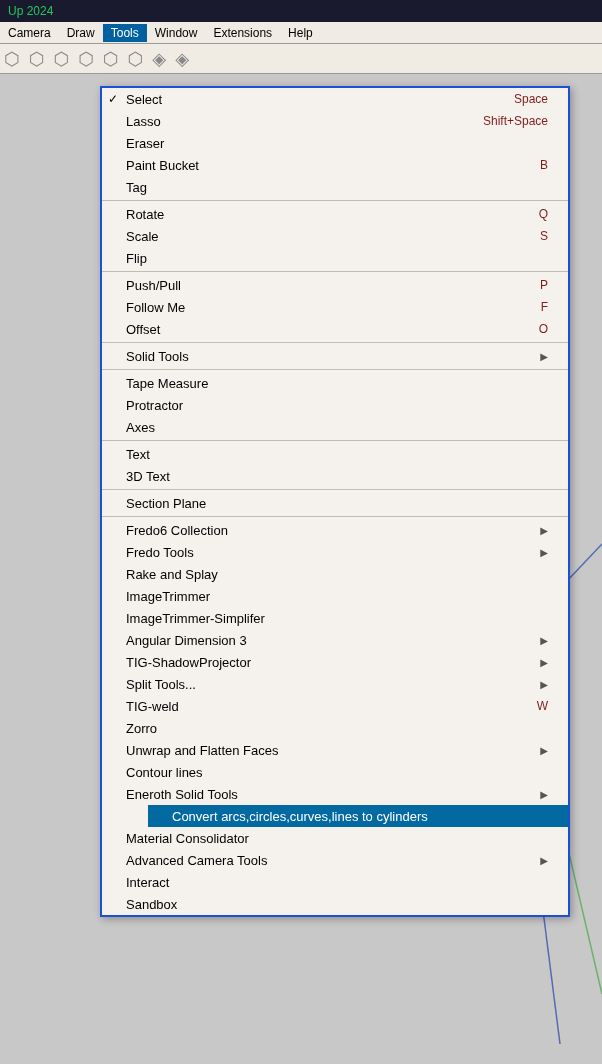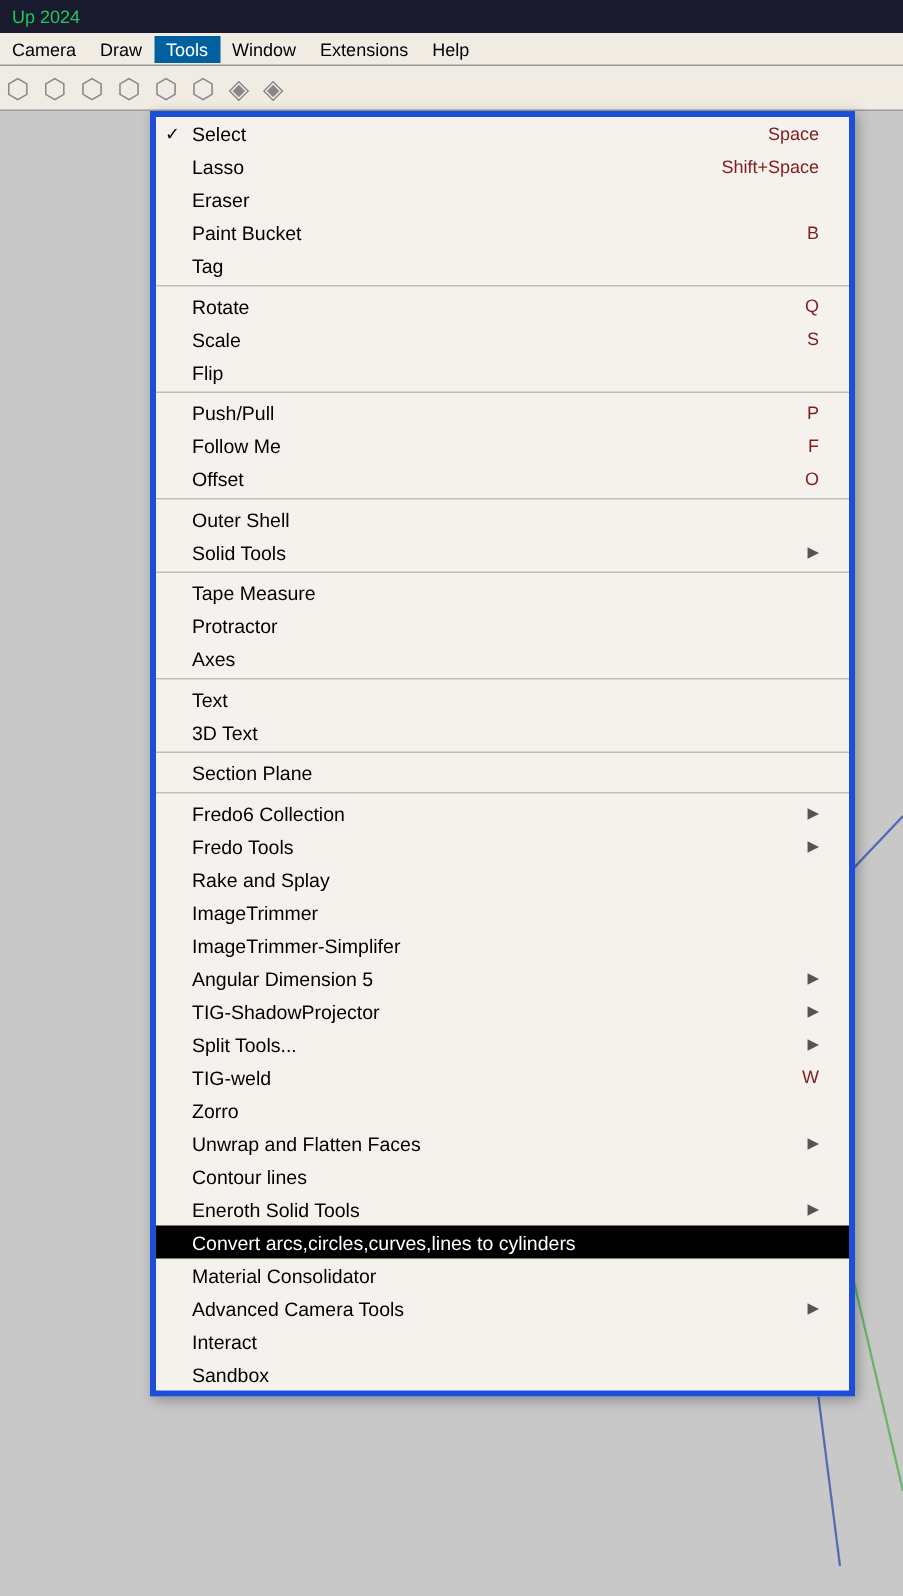--- a/index.html
+++ b/index.html
@@ -58,41 +58,42 @@
     .main-area {
       position: relative;
       width: 602px;
       height: calc(1064px - 74px);
       background: #c8c8c8;
     }
 
     
     .dropdown-menu {
       position: absolute;
-      top: 0;
+      top: 12px;
       left: 100px;
       width: 470px;
       background: #f5f2ee;
-      border: 4px solid #1d4ed8;
+      border: 2px solid #1d4ed8;
       box-shadow: 2px 2px 8px rgba(0,0,0,0.3);
       z-index: 100;
     }
 
     .menu-item {
       display: flex;
       align-items: center;
       padding: 3px 20px 3px 24px;
       cursor: pointer;
       white-space: nowrap;
       position: relative;
       min-height: 22px;
     }
     .menu-item.highlighted {
-      background: #000000;
+      background: #0369a1;
       color: #fff;
+      margin-left: 46px;
     }
     .menu-item .item-label {
       flex: 1;
       color: inherit;
     }
     .menu-item .item-shortcut {
       color: #7f1d1d;
       font-size: 12px;
       margin-left: 20px;
     }
@@ -192,23 +193,20 @@
       <div class="menu-item">
         <span class="item-label">Follow Me</span>
         <span class="item-shortcut">F</span>
       </div>
       <div class="menu-item">
         <span class="item-label">Offset</span>
         <span class="item-shortcut">O</span>
       </div>
       <div class="menu-separator"></div>
       <div class="menu-item">
-        <span class="item-label">Outer Shell</span>
-      </div>
-      <div class="menu-item">
         <span class="item-label">Solid Tools</span>
         <span class="item-arrow"> ▶</span>
       </div>
       <div class="menu-separator"></div>
       <div class="menu-item">
         <span class="item-label">Tape Measure</span>
       </div>
       <div class="menu-item">
         <span class="item-label">Protractor</span>
       </div>
@@ -238,21 +236,21 @@
       <div class="menu-item">
         <span class="item-label">Rake and Splay</span>
       </div>
       <div class="menu-item">
         <span class="item-label">ImageTrimmer</span>
       </div>
       <div class="menu-item">
         <span class="item-label">ImageTrimmer-Simplifer</span>
       </div>
       <div class="menu-item">
-        <span class="item-label">Angular Dimension 5</span>
+        <span class="item-label">Angular Dimension 3</span>
         <span class="item-arrow"> ▶</span>
       </div>
       <div class="menu-item">
         <span class="item-label">TIG-ShadowProjector</span>
         <span class="item-arrow"> ▶</span>
       </div>
       <div class="menu-item">
         <span class="item-label">Split Tools...</span>
         <span class="item-arrow"> ▶</span>
       </div>

